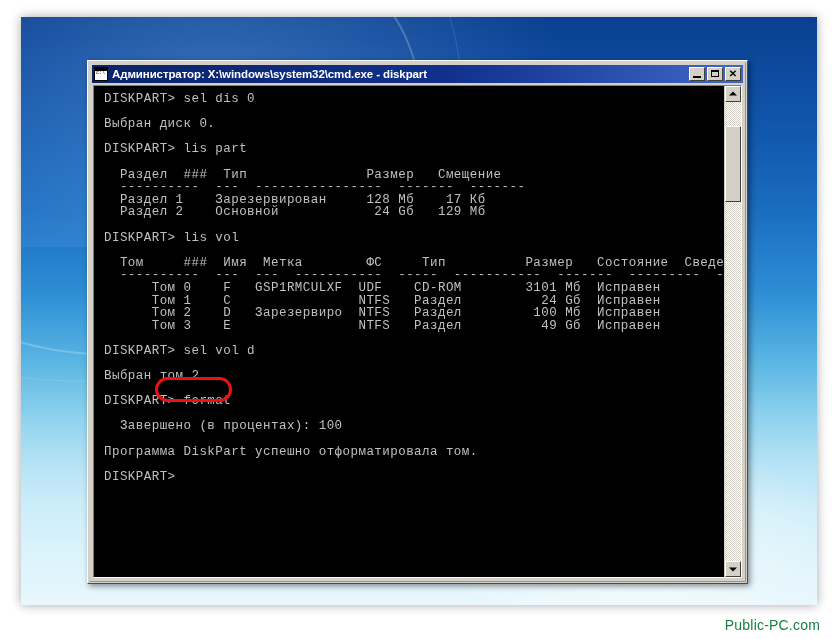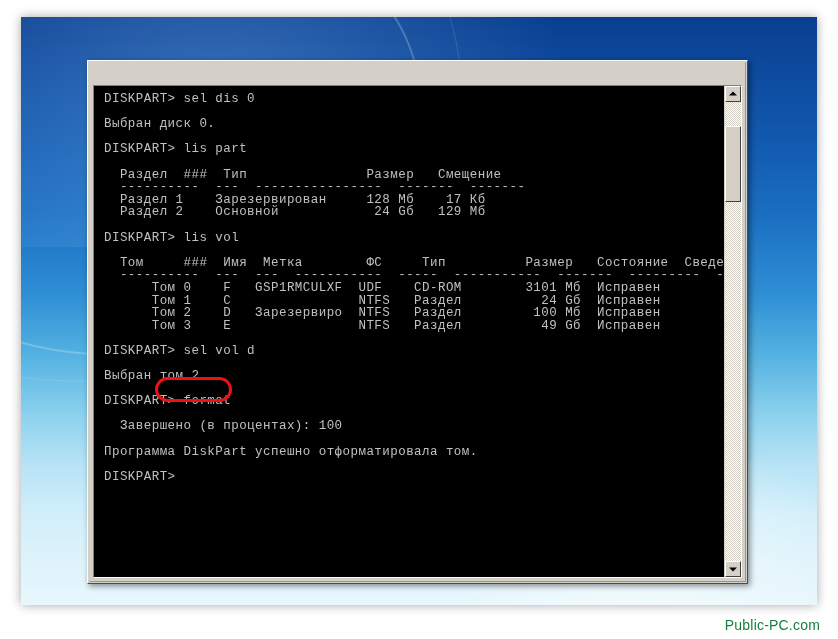--- a/index.html
+++ b/index.html
@@ -218,20 +218,35 @@
     <div class="swoosh sw3"></div>
     <div class="swoosh sw4"></div>
     <div class="sparkle" style="left:600px;top:470px;"></div>
     <div class="sparkle" style="left:655px;top:520px;width:2px;height:2px;"></div>
     <div class="sparkle" style="left:700px;top:447px;width:2px;height:2px;"></div>
   </div>
 
   <div id="cmdwin">
     <div class="inner">
 
+      <div class="titlebar">
+        <div class="title-icon"></div>
+        <div class="title-text">Администратор: X:\windows\system32\cmd.exe - diskpart</div>
+        <div class="title-buttons">
+          <div class="tbtn">
+              <span class="g-min"></span>
+            </div>
+          <div class="tbtn">
+              <span class="g-max"></span>
+            </div>
+          <div class="tbtn">
+              <span class="g-close">✕</span>
+            </div>
+        </div>
+      </div>
 
       <div class="console-area">
         <div class="console-text">DISKPART&gt; sel dis 0
 
 Выбран диск 0.
 
 DISKPART&gt; lis part
 
   Раздел  ###  Тип               Размер   Смещение
   ----------  ---  ----------------  -------  -------

